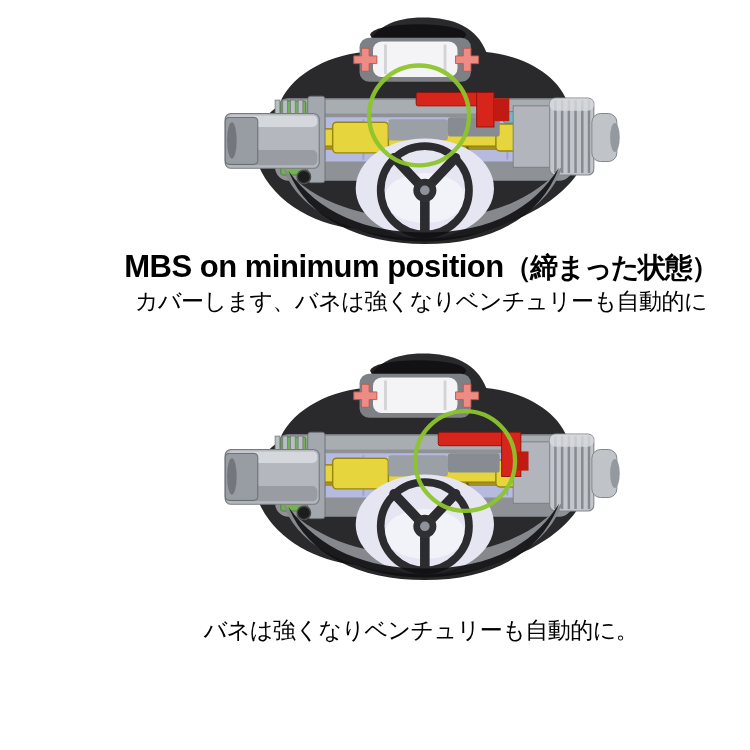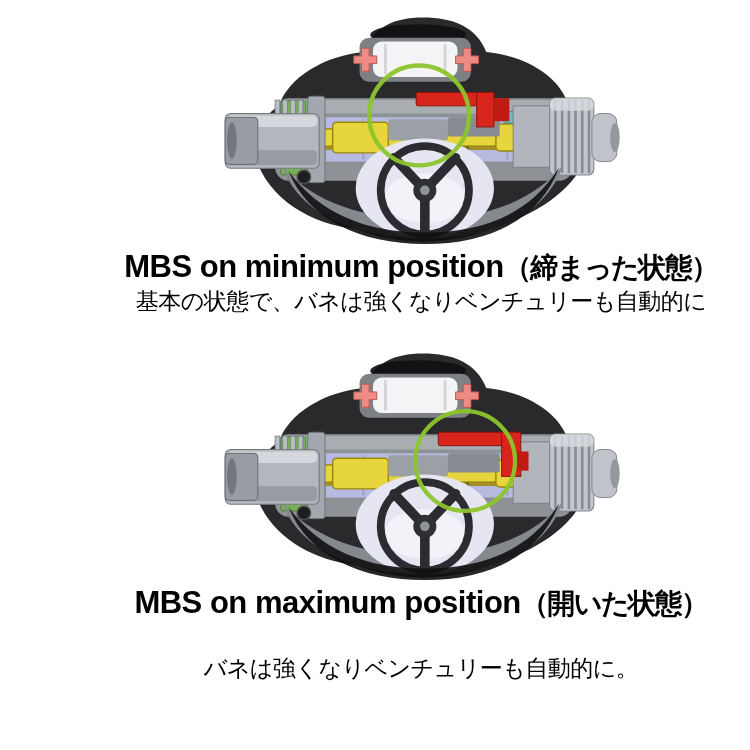--- a/index.html
+++ b/index.html
@@ -154,30 +154,29 @@
     <svg class="reg" viewBox="0 0 420 250" role="img">
       <use href="#regulator-body"></use>
       <g>
         <rect x="205" y="90" width="80" height="14" rx="2" fill="var(--c-red_lever)" stroke="#8e120c" stroke-width="1"></rect>
         <rect x="268" y="90" width="18" height="36" fill="var(--c-red_lever)" stroke="#8e120c" stroke-width="1"></rect>
         <rect x="286" y="96" width="16" height="24" fill="#bf1b12"></rect>
       </g>
       <circle cx="208" cy="114" r="52" fill="none" stroke="var(--c-green_circle)" stroke-width="4.5" opacity="0.95"></circle>
     </svg>
     <h2 class="caption"><span>MBS on minimum position</span><span class="ja">（締まった状態）</span></h2>
-    <p class="desc"><span>基本の状態で、バネは強くなりベンチュリーも自動的に</span><br></p>
+    <p class="desc"><span>カバーします、バネは強くなりベンチュリーも自動的に</span><br></p>
   </section>
 
   <section class="figure-block second">
     <svg class="reg" viewBox="0 0 420 250" role="img">
       <use href="#regulator-body"></use>
       <g>
         <rect x="228" y="94" width="82" height="14" rx="2" fill="var(--c-red_lever)" stroke="#8e120c" stroke-width="1"></rect>
         <rect x="294" y="94" width="20" height="46" fill="var(--c-red_lever)" stroke="#8e120c" stroke-width="1"></rect>
         <rect x="308" y="114" width="14" height="20" fill="#bf1b12"></rect>
       </g>
       <circle cx="256" cy="124" r="52" fill="none" stroke="var(--c-green_circle)" stroke-width="4.5" opacity="0.95"></circle>
     </svg>
-    <h2 class="caption"><span>MBS on maximum position</span><span class="ja">（開いた状態）</span></h2>
     <p class="desc"><br><span>バネは強くなりベンチュリーも自動的に。</span></p>
   </section>
 
 </div>
 
 </body></html>

